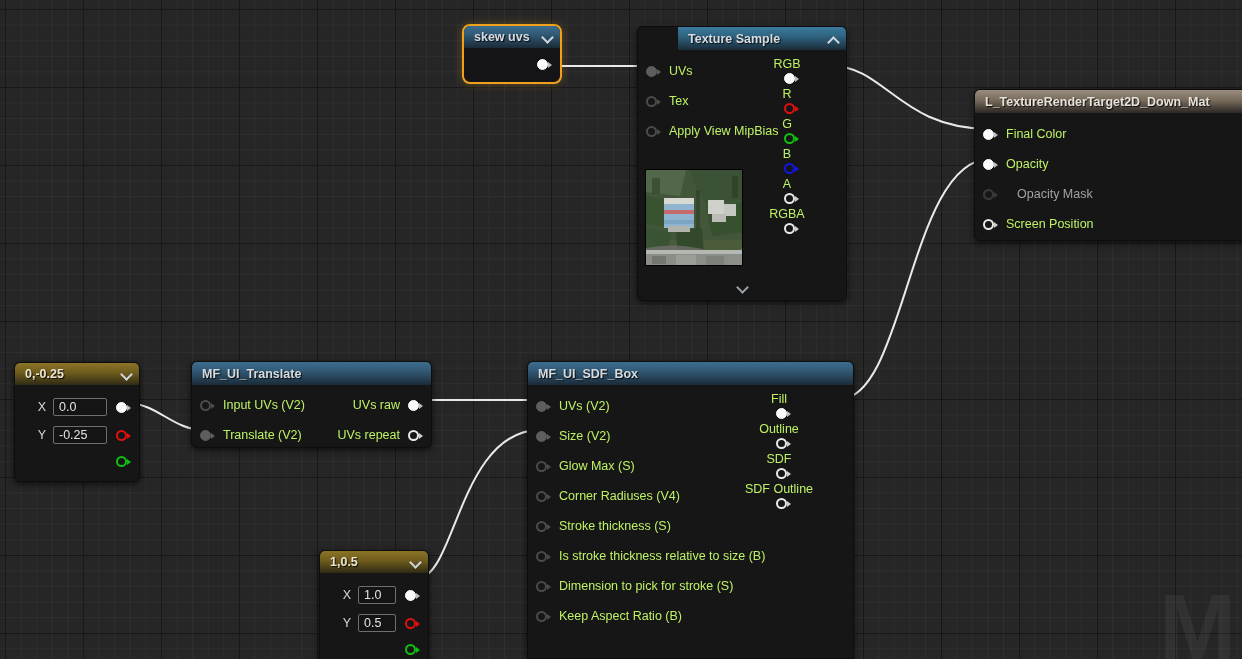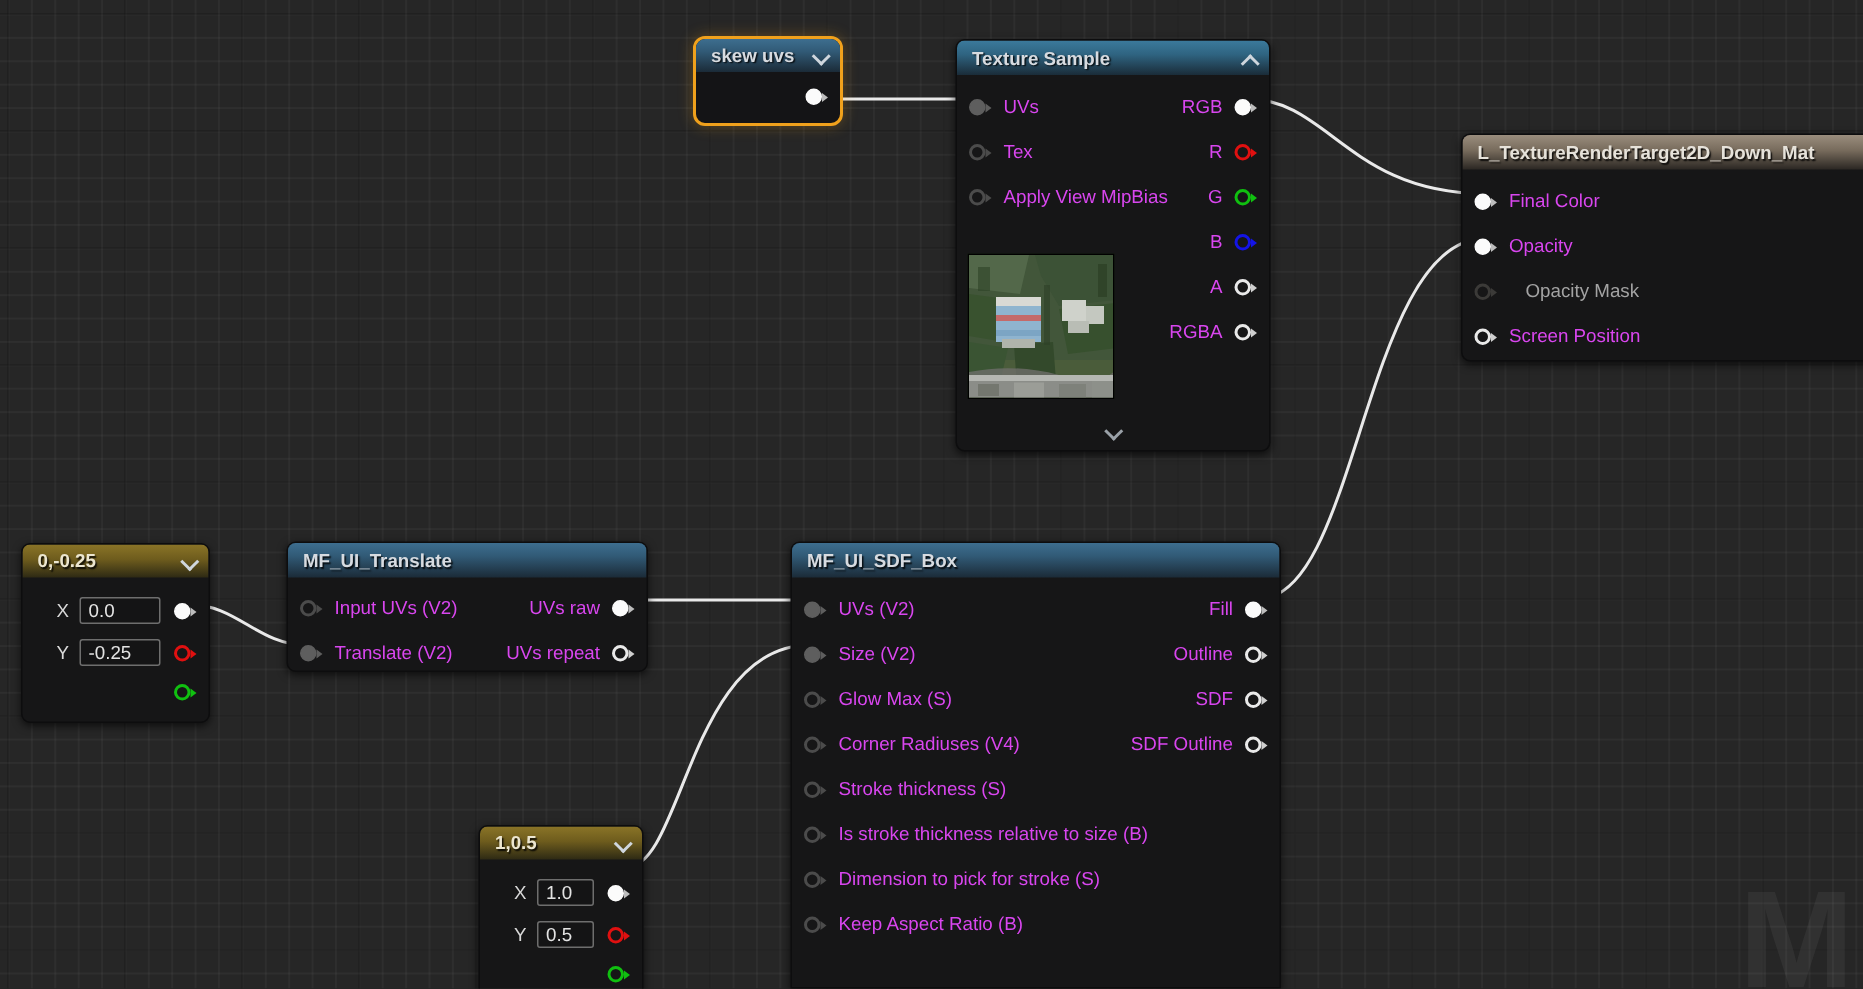--- a/index.html
+++ b/index.html
@@ -57,43 +57,44 @@
     font-weight: bold;
     color: #d7dbe0;
     text-shadow: 1px 1px 1px rgba(0,0,0,0.85);
     position: relative;
   }
   .hdr-func {
     background: linear-gradient(to bottom, #3d6e8f 0%, #315a76 38%, #1b2b38 100%);
   }
   .hdr-tex {
     background: linear-gradient(to bottom, #3b7a9c 0%, #2f6481 40%, #1a2c39 100%);
+    margin-left: 40px;
   }
   .hdr-const {
     background: linear-gradient(to bottom, #8a7427 0%, #6e5c1d 45%, #2e2a14 100%);
     color: #ece6d0;
   }
   .hdr-out {
     background: linear-gradient(to bottom, #9a8d7d 0%, #776b5c 45%, #2b2723 100%);
     color: #e6e2da;
   }
   .node-body { padding: 6px 0 8px 0; position: relative; }
 
   
   .row {
     display: flex;
     align-items: center;
     height: 30px;
     position: relative;
   }
   .row.in { padding-left: 8px; }
-  .row.out { justify-content: flex-end; padding-right: 8px; }
+  .row.out { justify-content: flex-end; padding-right: 8px; flex-direction: column; }
   .lbl {
     font-size: 12.5px;
-    color: #d946ef;
+    color: #bef264;
     white-space: nowrap;
   }
   .lbl.dim { color: #a3a3a3; margin-left: 11px; }
 
   
   .pin { position: relative; width: 15px; height: 14px; flex: 0 0 15px; }
   .pin .dot {
     position: absolute; left: 0; top: 2px;
     width: 11px; height: 11px; border-radius: 50%;
     box-sizing: border-box;

